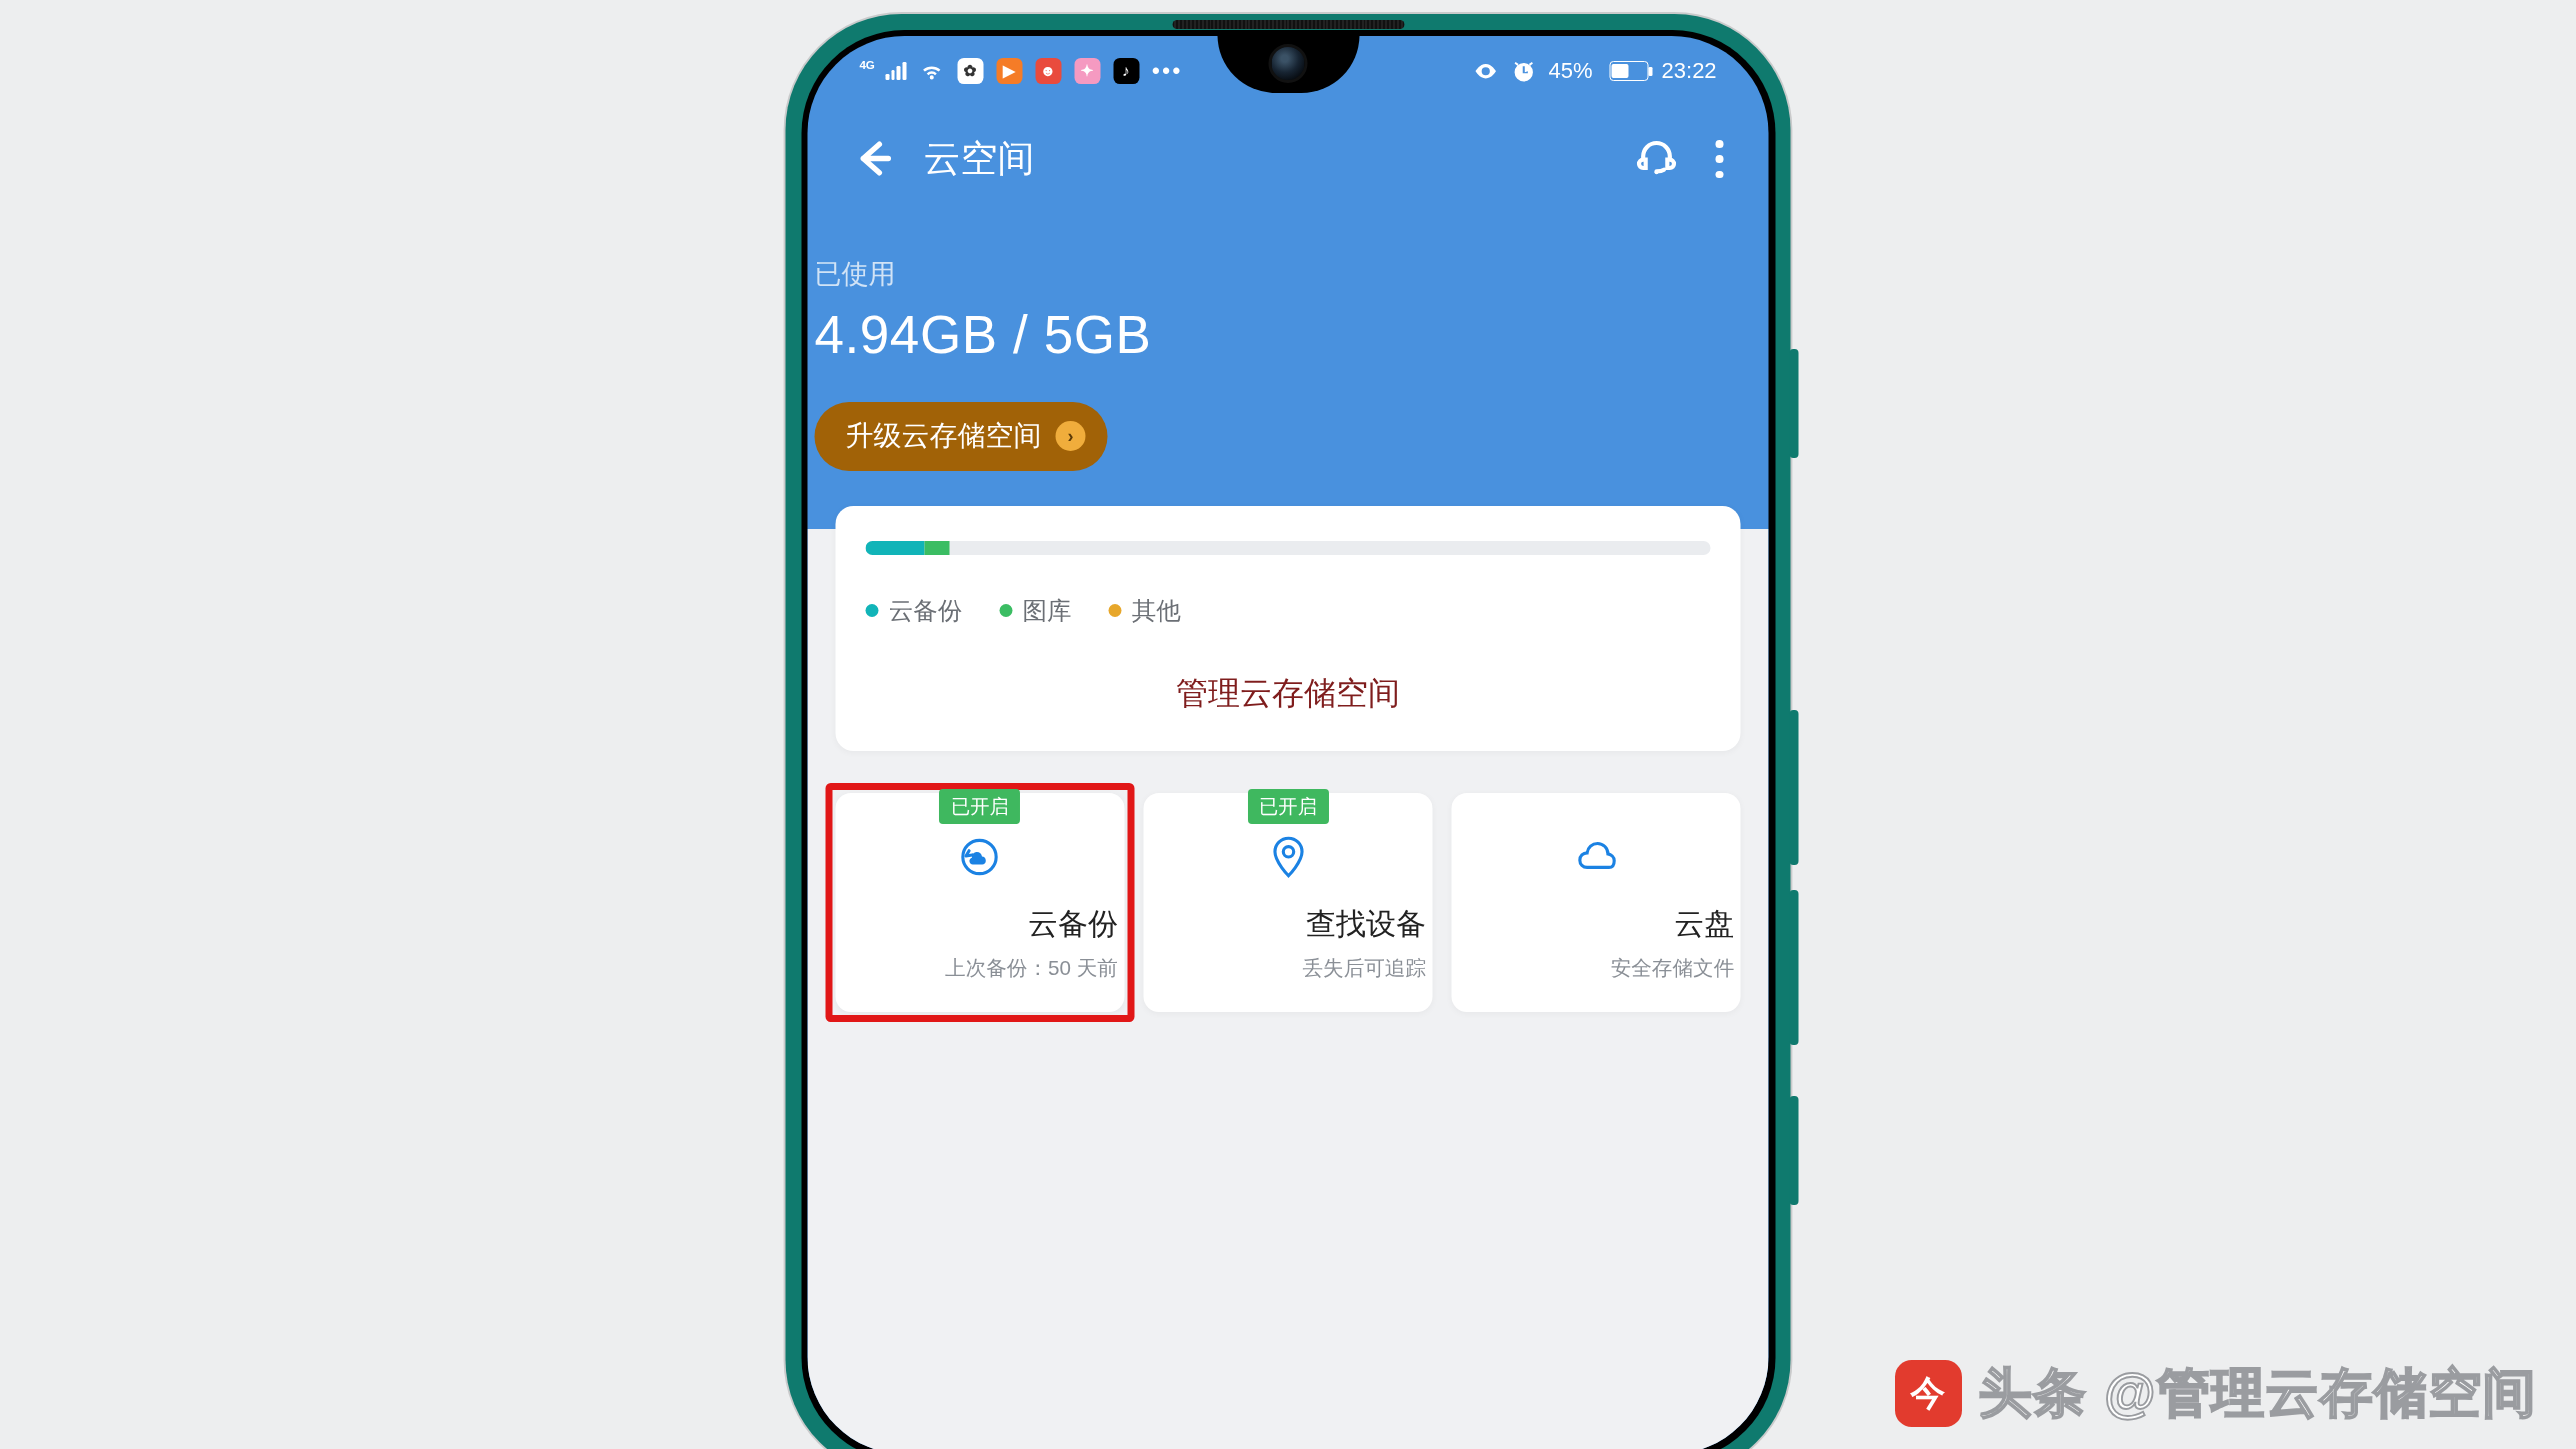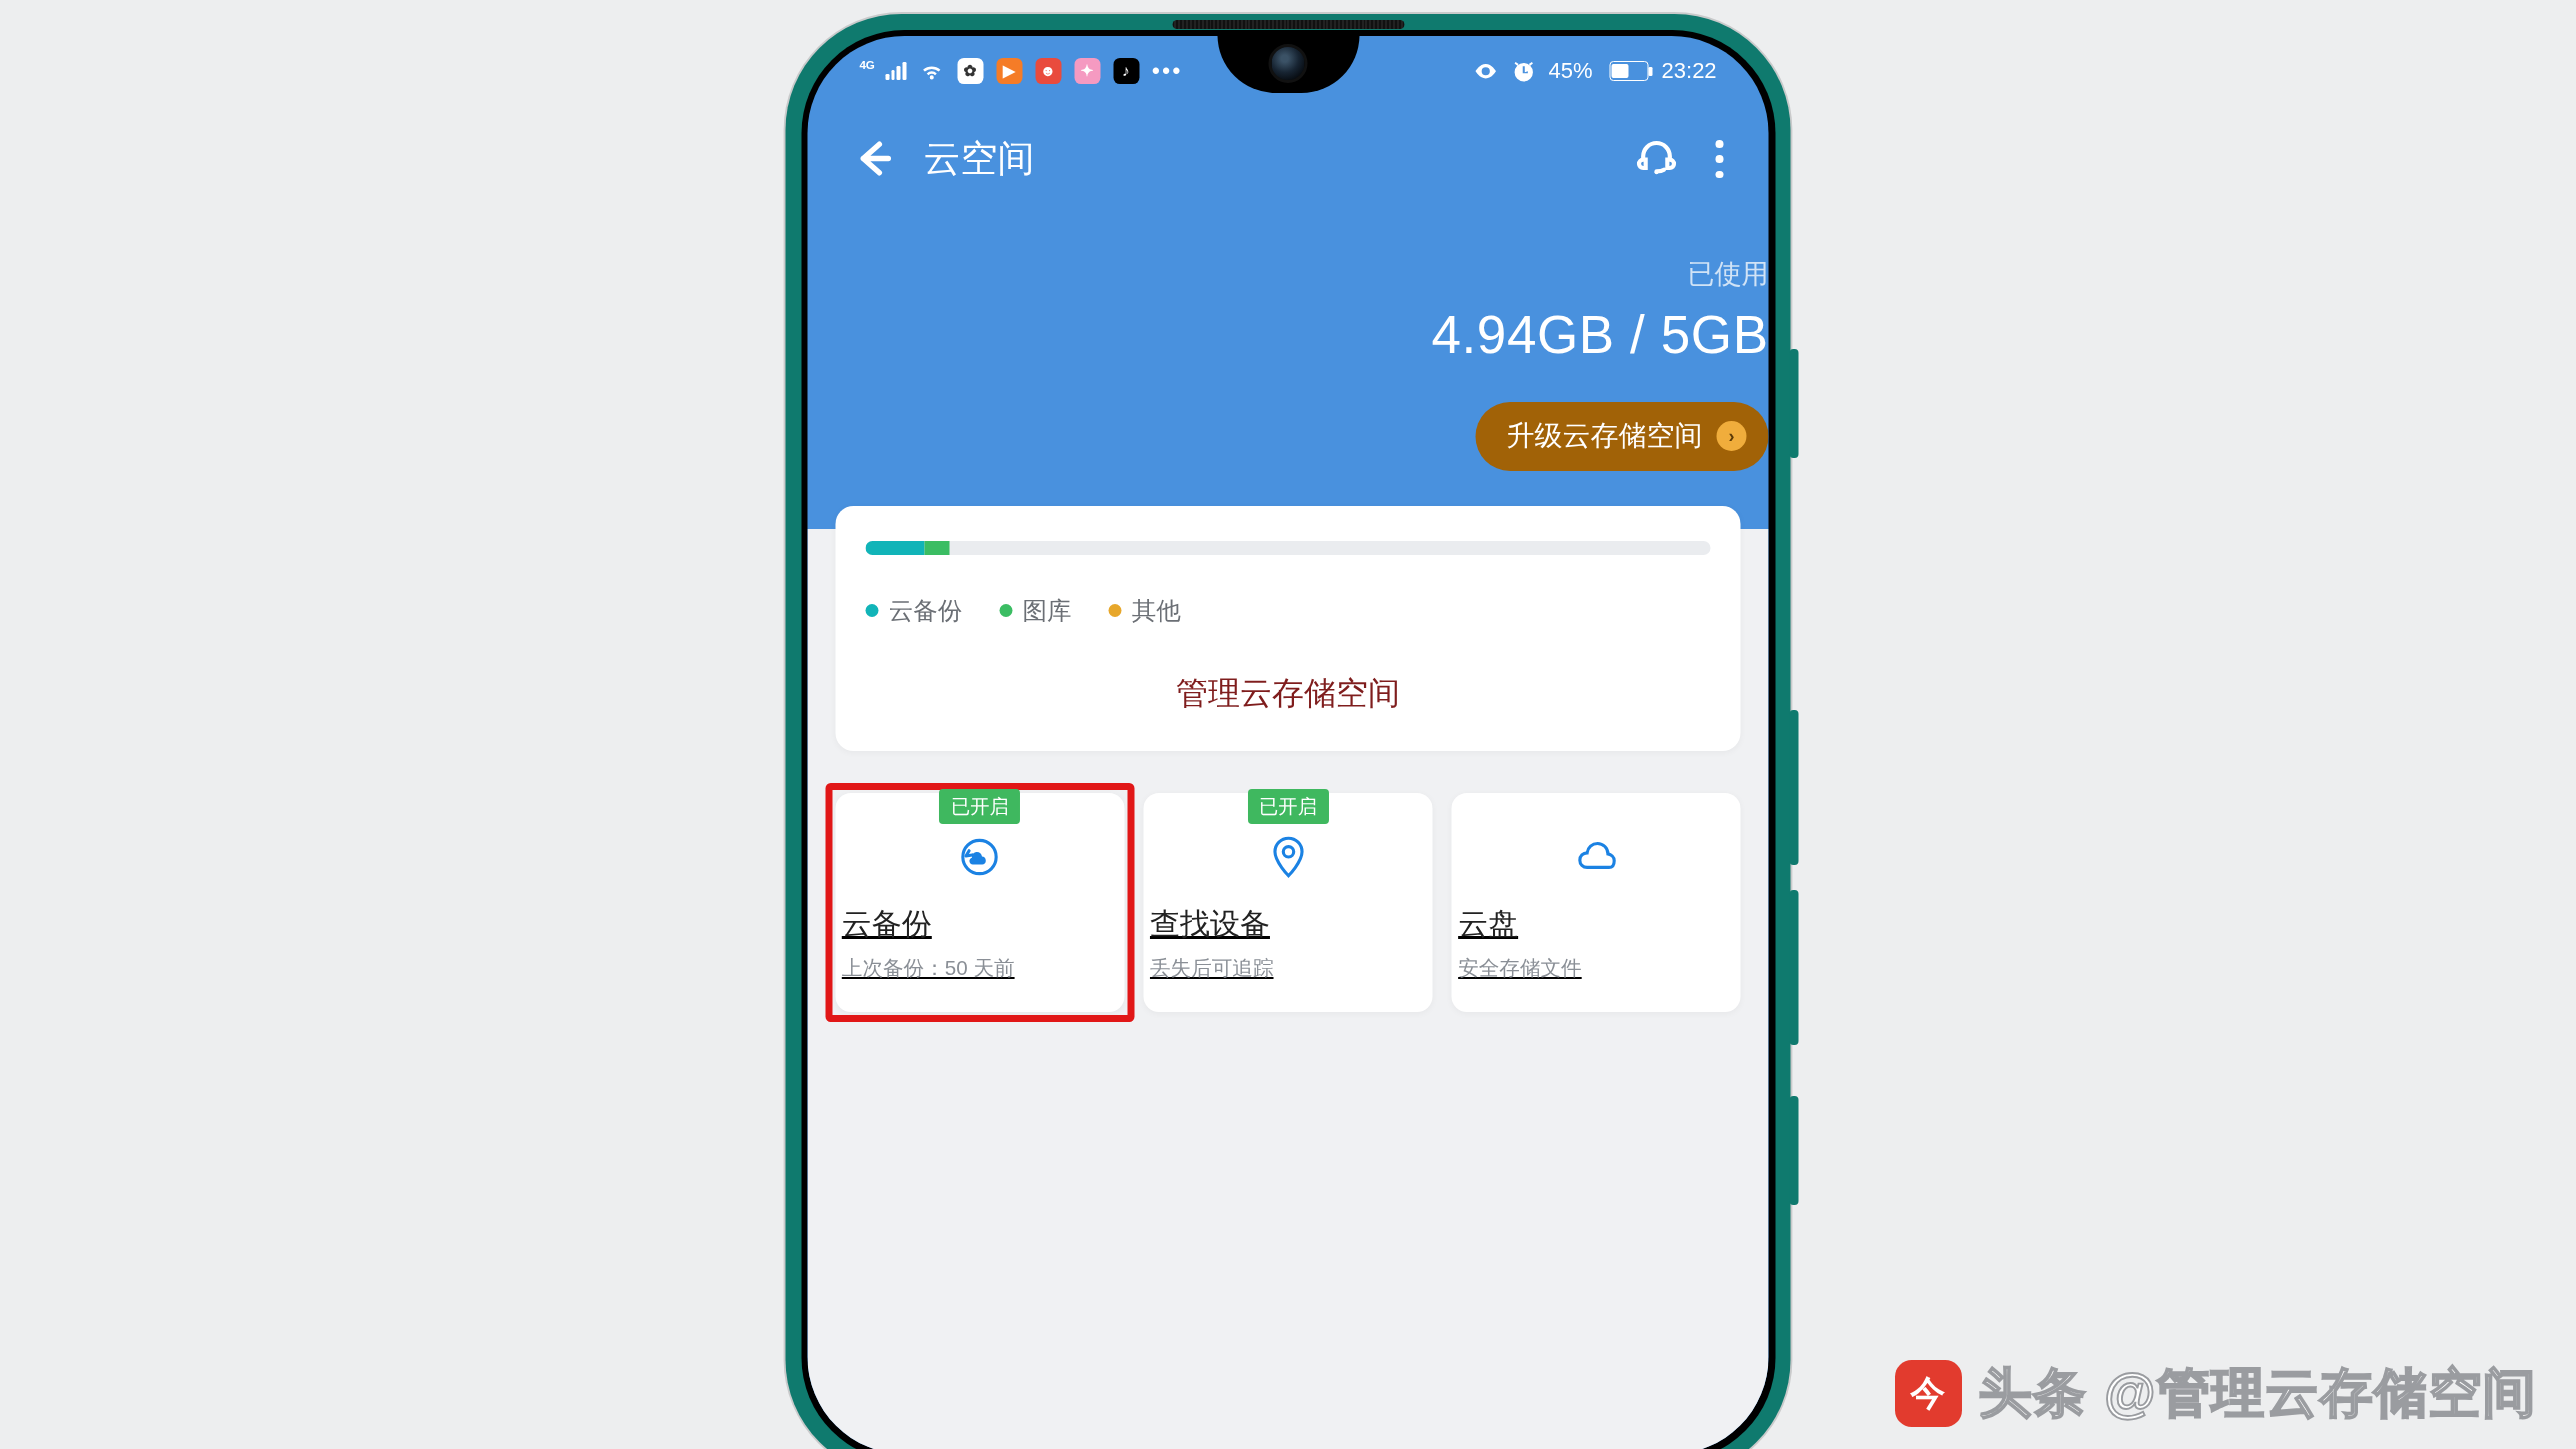--- a/index.html
+++ b/index.html
@@ -128,21 +128,21 @@
     z-index: 30;
   }
   .back svg { width: 43px; height: 43px; stroke:#fff; stroke-width:6; fill:none; stroke-linecap:round; stroke-linejoin:round; }
   .title { font-size: 37px; margin-left: 28px; font-weight: 400; }
   .hdr-right { margin-left: auto; display:flex; align-items:center; gap:39px; }
   .support svg { width:40px; height:40px; fill:none; stroke:#fff; stroke-width:5; }
   .more { display:flex; flex-direction:column; gap:7.7px; }
   .more span { width:7.7px; height:7.7px; background:#fff; border-radius:50%; }
 
   
-  .usage { text-align:right; color:#fff; margin-top: 46px; }
+  .usage { text-align:left; color:#fff; margin-top: 46px; margin-left: 7px; }
   .usage .lbl { font-size: 27px; color:#d1e3f6; }
   .usage .val { font-size: 53px; margin-top: 11.6px; font-weight: 400; letter-spacing:0.6px; }
 
   .upgrade {
     display: inline-flex;
     align-items: center;
     gap: 14px;
     margin-top: 37px;
     background: #a16207;
     border-radius: 45px;
@@ -193,24 +193,23 @@
 
   .manage { text-align:center; margin-top: 45px; color:#7f1d1d; font-size:32px; }
 
   
   .tiles { display:flex; gap: 19.3px; margin-top: 19.3px; }
   .tile {
     flex:1;
     background:#fff;
     border-radius: 15.5px;
     padding: 35px 6.4px 30px;
-    text-align:left;
+    text-align:right;
     position:relative;
     box-shadow: 0 1.9px 6.4px rgba(0,0,0,0.04);
-    text-decoration: underline;
   }
   .tile .badge-on {
     position:absolute;
     top:-3.9px; left:50%; transform:translateX(-50%);
     background:#3fb85f; color:#fff;
     font-size:19.3px; padding:3.9px 11.6px; border-radius:3.9px;
   }
   .tile .ic { height:58px; display:flex; align-items:center; justify-content:center; }
   .tile .ic svg { width:50px; height:50px; }
   .tile .t { font-size:30px; color:#222; margin-top:18px; }

